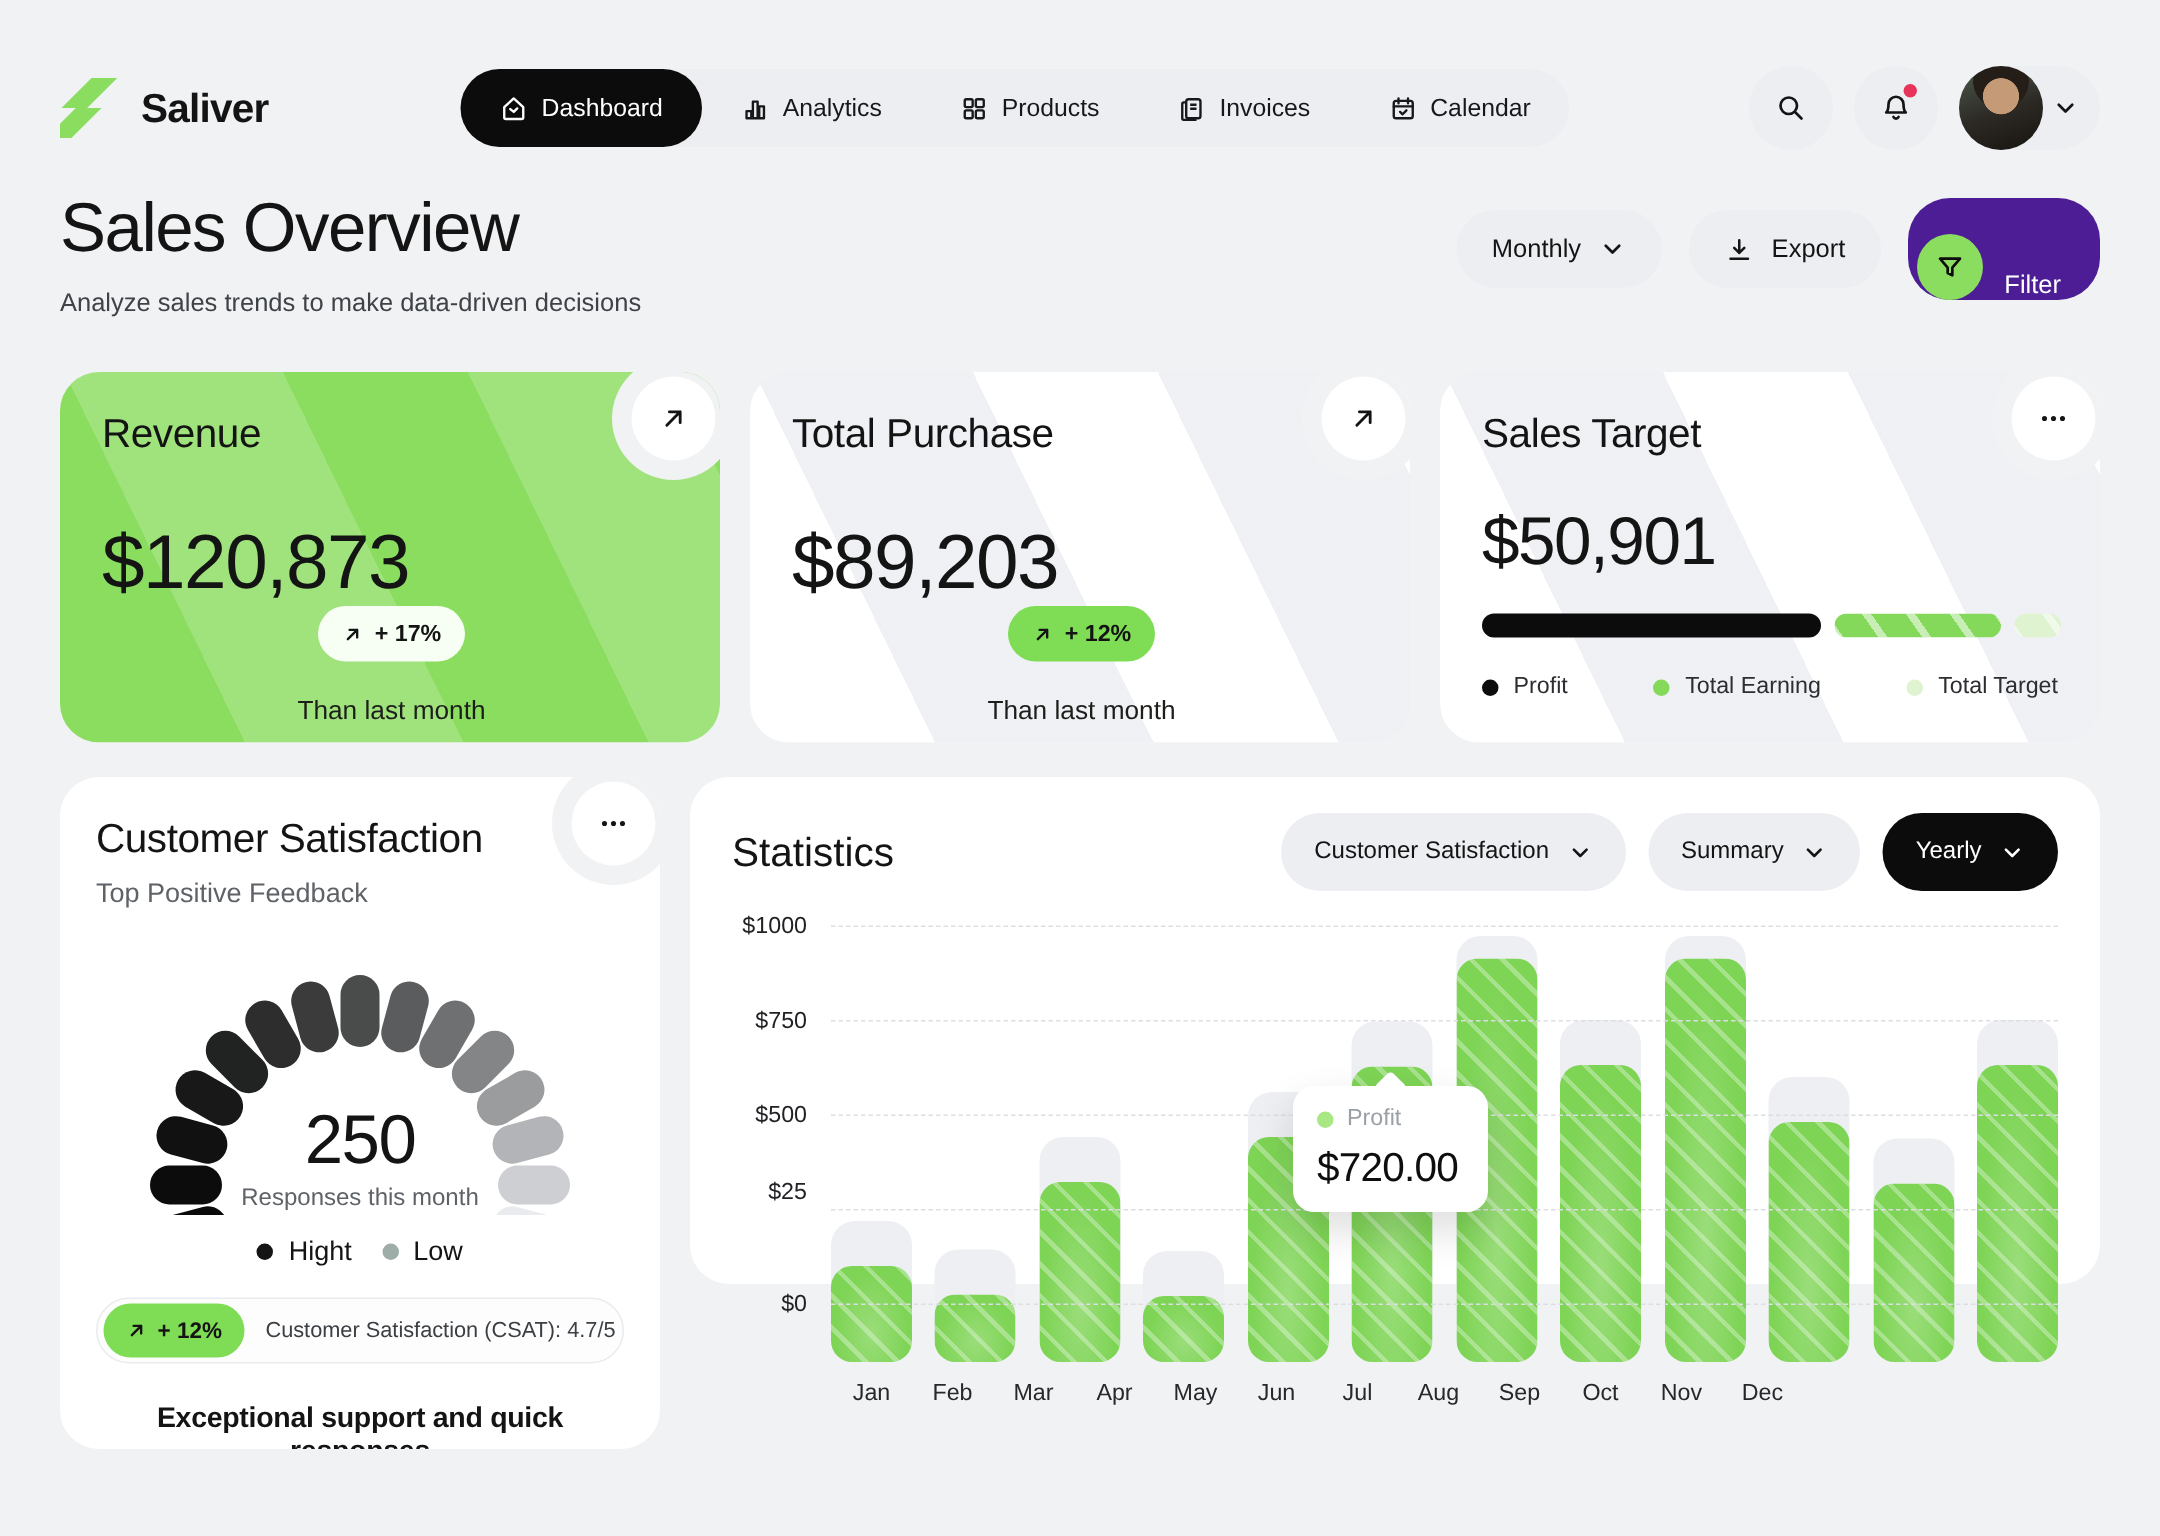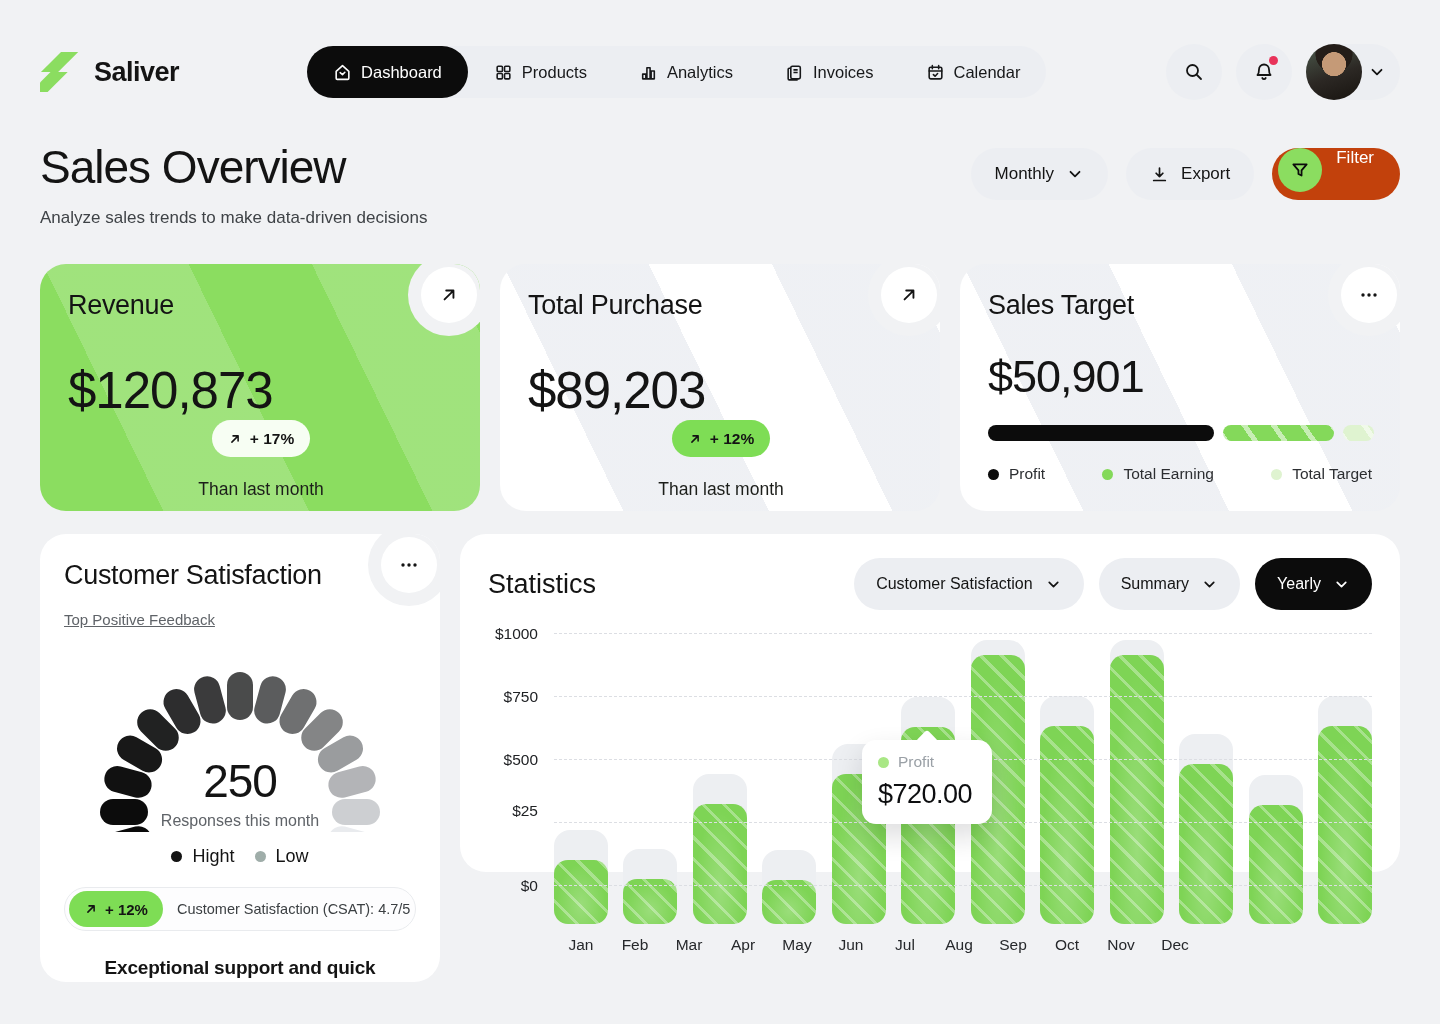--- a/index.html
+++ b/index.html
@@ -37,30 +37,30 @@
   .avatar-wrap { display:flex; align-items:center; gap:6px; background:#eceef2; border-radius:28px; padding-right:14px; cursor:pointer; }
   .avatar {
     width:56px; height:56px; border-radius:50%;
     background:
       radial-gradient(circle at 50% 36%, #c59a77 0 26%, transparent 27%),
       radial-gradient(circle at 50% 18%, #241d18 0 34%, transparent 35%),
       linear-gradient(160deg, #4c5a4c 0%, #2c2824 55%, #17130f 100%);
   }
 
   
-  .header-row { display:flex; align-items:flex-start; margin-top:40px; }
+  .header-row { display:flex; align-items:flex-start; margin-top:24px; }
   .page-title { font-size:46px; font-weight:500; letter-spacing:-1px; }
   .page-subtitle { font-size:17px; color:#3f4347; margin-top:14px; }
   .header-controls { margin-left:auto; display:flex; align-items:center; gap:18px; margin-top:8px; }
   .pill-btn {
     height:52px; border-radius:26px; background:#eceef2; display:flex; align-items:center;
     gap:12px; padding:0 24px; font-size:17px; color:#141414; cursor:pointer;
   }
   .filter-btn {
-    height:52px; border-radius:28px; background:#c2410c; color:#fff; display:flex; align-items:flex-start;
+    height:68px; border-radius:28px; background:#4c1d95; color:#fff; display:flex; align-items:flex-end;
     gap:14px; padding:0 26px 0 6px; font-size:17px; cursor:pointer;
   }
   .filter-ico-circle { width:44px; height:44px; border-radius:50%; background:#8bdd60; display:flex; align-items:center; justify-content:center; }
 
   
   .cards-row { display:grid; grid-template-columns:repeat(3,1fr); gap:20px; margin-top:36px; }
   .card {
     background:#fff; border-radius:26px; position:relative; padding:26px 26px 28px;
     overflow:hidden;
   }
@@ -95,21 +95,21 @@
   .ptrack-seg.hatch {
     background-image:repeating-linear-gradient(55deg, rgba(255,255,255,.55) 0 5px, rgba(255,255,255,0) 5px 24px);
   }
   .target-legend { display:flex; justify-content:space-between; margin-top:24px; padding-right:2px; position:relative; z-index:1; }
   .legend-item { display:flex; align-items:center; gap:10px; font-size:15.5px; color:#2c2e31; }
   .dot { width:11px; height:11px; border-radius:50%; flex:none; }
 
   
   .row2 { display:grid; grid-template-columns:400px 1fr; gap:20px; margin-top:23px; }
   .cs-card { height:448px; padding:26px 24px; }
-  .cs-sub { font-size:15px; color:#5f6368; margin-top:20px;text-decoration:underline; }
+  .cs-sub { font-size:18px; color:#5f6368; margin-top:10px; }
   .gauge-box { position:relative; width:340px; margin:6px auto 0; height:198px; }
   .gauge-box svg { position:absolute; left:0; top:0; }
   .gauge-center { position:absolute; left:0; right:0; bottom:2px; text-align:center; }
   .gauge-value { font-size:46px; font-weight:500; letter-spacing:-1px; }
   .gauge-caption { font-size:16px; color:#5f6368; margin-top:4px; }
   .cs-legend { display:flex; justify-content:center; gap:20px; margin-top:14px; }
   .cs-legend .legend-item { font-size:18px; color:#141414; }
   .csat-pill {
     margin-top:20px; height:44px; border:1px solid #e9ebee; background:#fdfdfe; border-radius:22px;
     display:flex; align-items:center; gap:14px; padding:4px;
@@ -181,33 +181,33 @@
 
     <div class="nav-pills">
       <div class="nav-item active">
         <svg class="ic" width="19" height="19" viewBox="0 0 18 18" fill="none" stroke="#fff" stroke-width="1.5" stroke-linejoin="round" stroke-linecap="round">
           <path d="M3 8 9 2.5 15 8v6.5a1 1 0 0 1-1 1H4a1 1 0 0 1-1-1z"></path>
             <path d="m6.8 9.2 2.2 1.8 2.2-2.2"></path>
         </svg>
         <span>Dashboard</span>
       </div>
       <div class="nav-item">
+        <svg class="ic" width="19" height="19" viewBox="0 0 18 18" fill="none" stroke="#17181a" stroke-width="1.5" stroke-linecap="round" stroke-linejoin="round">
+          <path d="M3.5 15v-4.5h3V15zM7.5 15V4.5h3V15zM11.5 15V7.5h3V15z"></path>
+        </svg>
+        <span>Analytics</span>
+      </div>
+      <div class="nav-item">
         <svg class="ic" width="19" height="19" viewBox="0 0 18 18" fill="none" stroke="#17181a" stroke-width="1.5">
           <rect x="3" y="3" width="5" height="5" rx="1"></rect>
             <rect x="10" y="3" width="5" height="5" rx="1"></rect>
           <rect x="3" y="10" width="5" height="5" rx="1"></rect>
             <rect x="10" y="10" width="5" height="5" rx="1"></rect>
         </svg>
         <span>Products</span>
-      </div>
-      <div class="nav-item">
-        <svg class="ic" width="19" height="19" viewBox="0 0 18 18" fill="none" stroke="#17181a" stroke-width="1.5" stroke-linecap="round" stroke-linejoin="round">
-          <path d="M3.5 15v-4.5h3V15zM7.5 15V4.5h3V15zM11.5 15V7.5h3V15z"></path>
-        </svg>
-        <span>Analytics</span>
       </div>
       <div class="nav-item">
         <svg class="ic" width="19" height="19" viewBox="0 0 18 18" fill="none" stroke="#17181a" stroke-width="1.5" stroke-linejoin="round">
           <rect x="5.5" y="3" width="9" height="12" rx="1.5"></rect>
             <path d="M5.5 5H4a1 1 0 0 0-1 1v9a1 1 0 0 0 1 1h8"></path>
             <path d="M8 6.5h4M8 9h4"></path>
         </svg>
         <span>Invoices</span>
       </div>
       <div class="nav-item">

